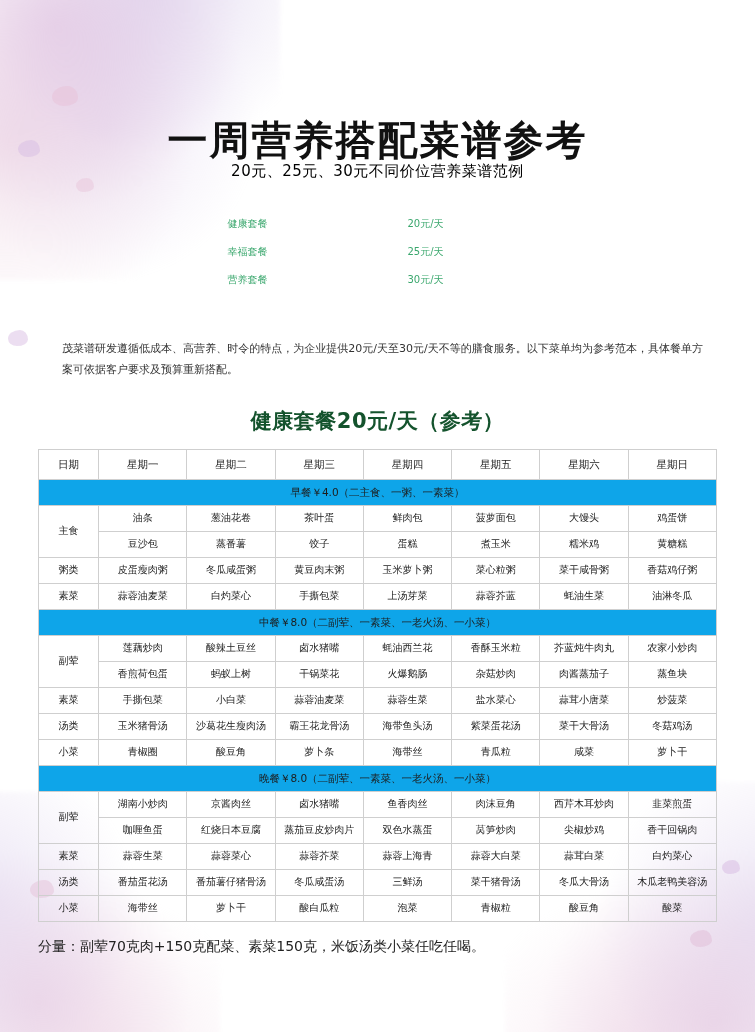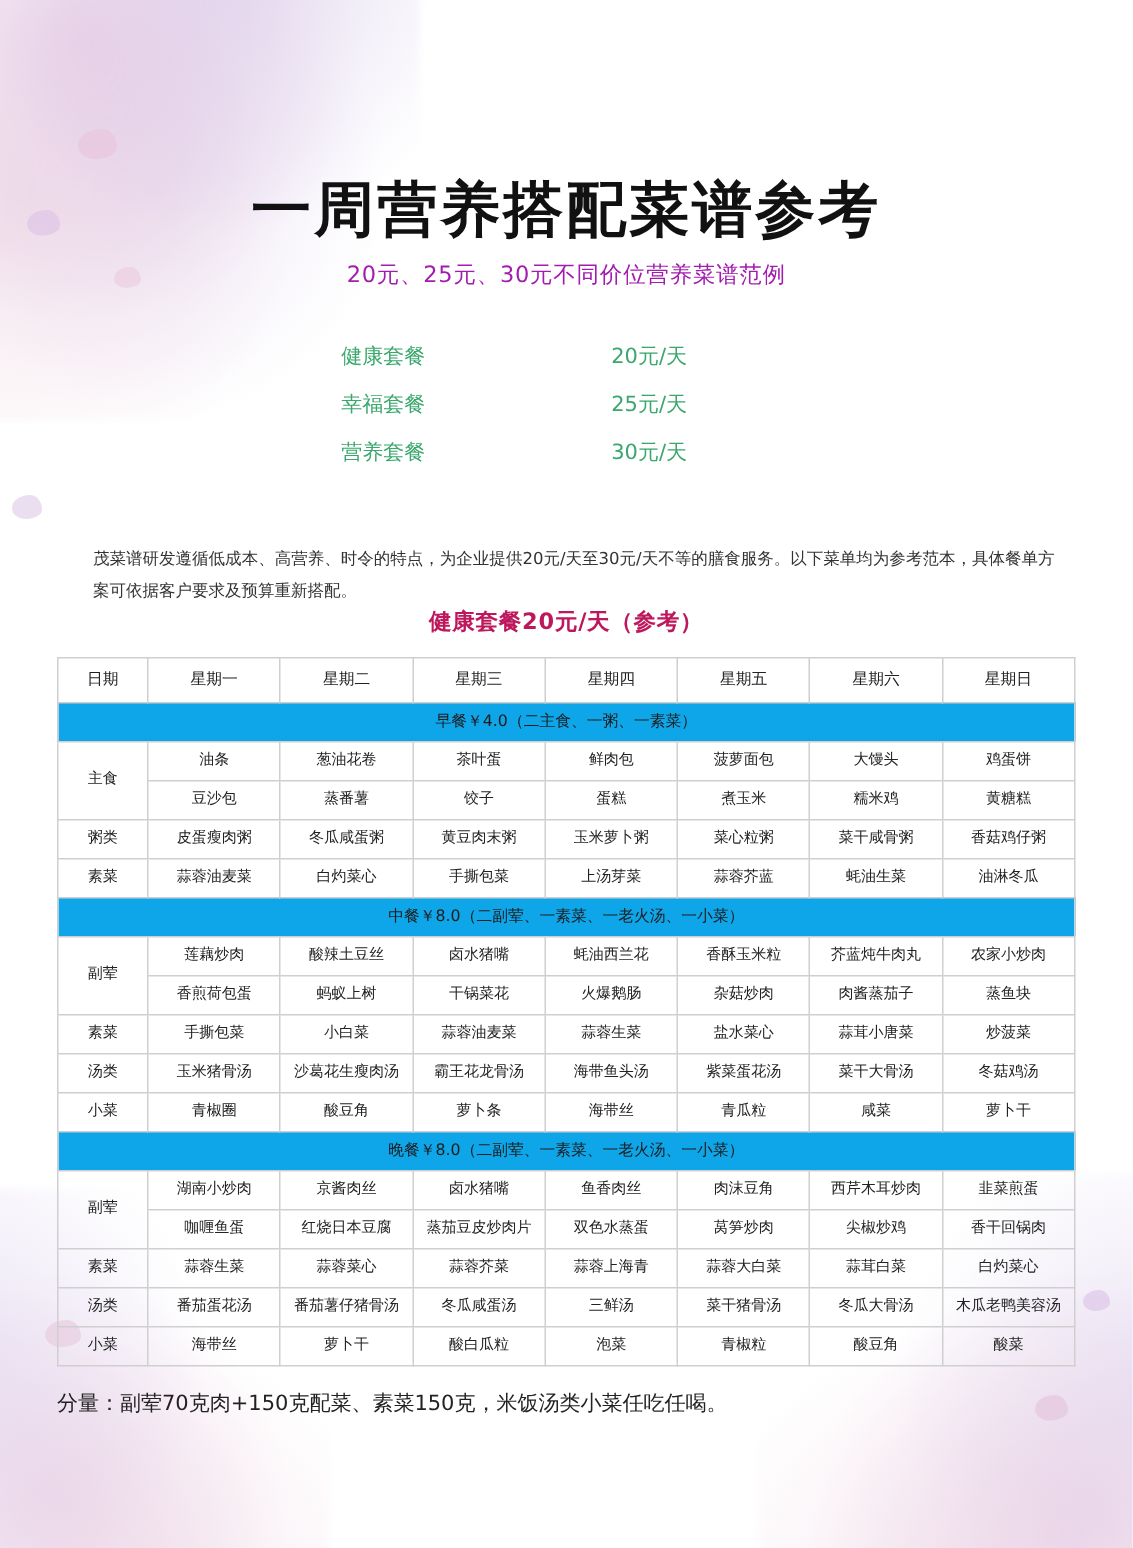--- a/index.html
+++ b/index.html
@@ -44,52 +44,52 @@
     font-weight:bold;
     font-size:40px;
     letter-spacing:2px;
     color:#111;
     padding-top:118px;
     line-height:1.1;
   }
   .subtitle{
     text-align:center;
     font-size:15px;
-    color:#a21caf;
-    margin-top:12px;
+    color:#000000;
     letter-spacing:.5px;
   }
 
   .plans{
     margin:36px auto 0;
     width:300px;
   }
   .plan-row{
     display:flex;
     justify-content:space-between;
-    font-size:14px;
+    font-size:10px;
     margin-bottom:14px;
     color:#3aa76d;
   }
   .plan-name{width:140px;text-align:left;}
   .plan-price{width:120px;text-align:left;}
 
   .intro{
     margin:52px 52px 0 62px;
     font-size:11px;
     line-height:1.9;
     color:#333;
     text-align:justify;
   }
 
   .section-head{
     text-align:center;
     font-weight:bold;
-    font-size:15px;
-    color:#be185d;
+    font-size:21px;
+    color:#14532d;
+    margin-top:26px;
     margin-bottom:12px;
     letter-spacing:.5px;
   }
 
   table.menu{
     width:679px;
     margin:14px auto;
     border-collapse:collapse;
     table-layout:fixed;
     font-size:10px;

